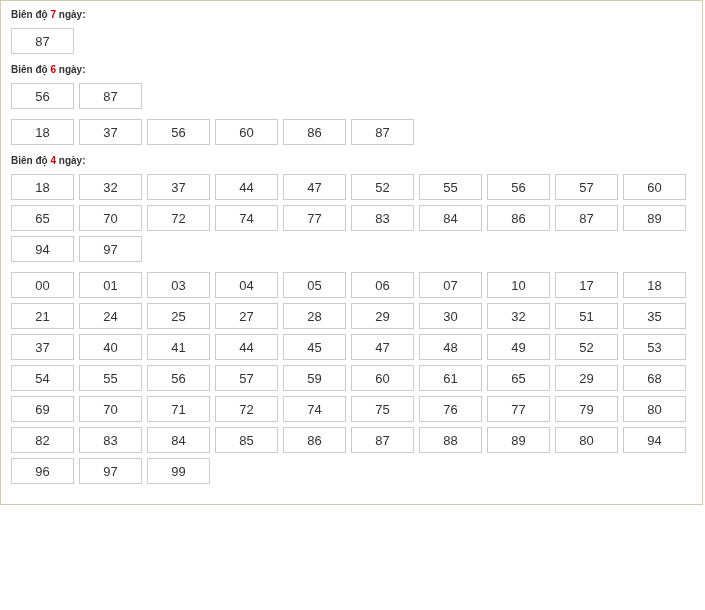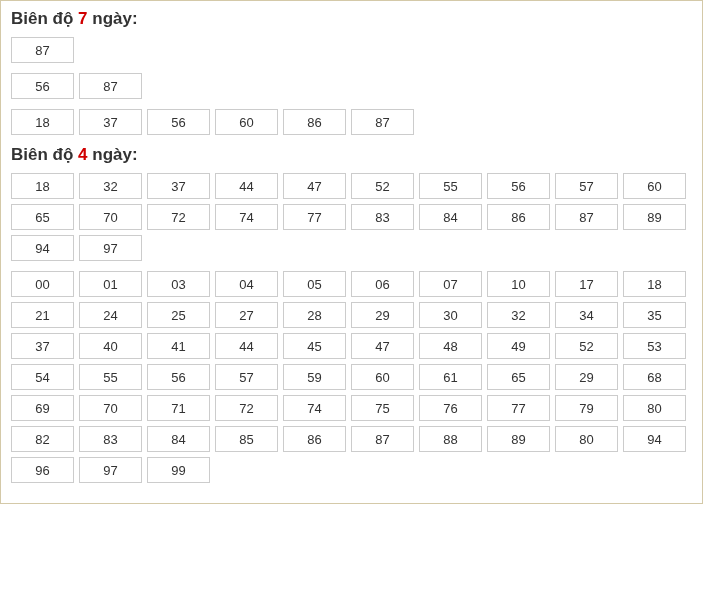--- a/index.html
+++ b/index.html
@@ -16,21 +16,21 @@
     border: 1px solid #d4c9a8;
     padding: 8px 10px 10px 10px;
   }
   .section {
     margin-bottom: 10px;
   }
   .section-title {
     font-weight: bold;
     color: #333;
     margin-bottom: 8px;
-    font-size: 17px;
+    font-size: 10px;
   }
   .section-title .days {
     color: #d00000;
     font-weight: bold;
   }
   .number-grid {
     display: flex;
     flex-wrap: wrap;
     gap: 5px 5px;
   }
@@ -50,20 +50,21 @@
 <body>
 
 <div class="container" id="root">
     <div class="section">
       <div class="section-title"><span>Biên độ </span><span class="days">7</span><span> ngày:</span></div>
       <div class="number-grid">
         <div class="number-cell">87</div>
       </div>
     </div>
     <div class="section">
+      <div class="section-title"><span>Biên độ </span><span class="days">6</span><span> ngày:</span></div>
       <div class="number-grid">
         <div class="number-cell">56</div>
         <div class="number-cell">87</div>
       </div>
     </div>
     <div class="section">
       <div class="number-grid">
         <div class="number-cell">18</div>
         <div class="number-cell">37</div>
         <div class="number-cell">56</div>
@@ -112,21 +113,21 @@
         <div class="number-cell">17</div>
         <div class="number-cell">18</div>
         <div class="number-cell">21</div>
         <div class="number-cell">24</div>
         <div class="number-cell">25</div>
         <div class="number-cell">27</div>
         <div class="number-cell">28</div>
         <div class="number-cell">29</div>
         <div class="number-cell">30</div>
         <div class="number-cell">32</div>
-        <div class="number-cell">34</div>
+        <div class="number-cell">51</div>
         <div class="number-cell">35</div>
         <div class="number-cell">37</div>
         <div class="number-cell">40</div>
         <div class="number-cell">41</div>
         <div class="number-cell">44</div>
         <div class="number-cell">45</div>
         <div class="number-cell">47</div>
         <div class="number-cell">48</div>
         <div class="number-cell">49</div>
         <div class="number-cell">52</div>

